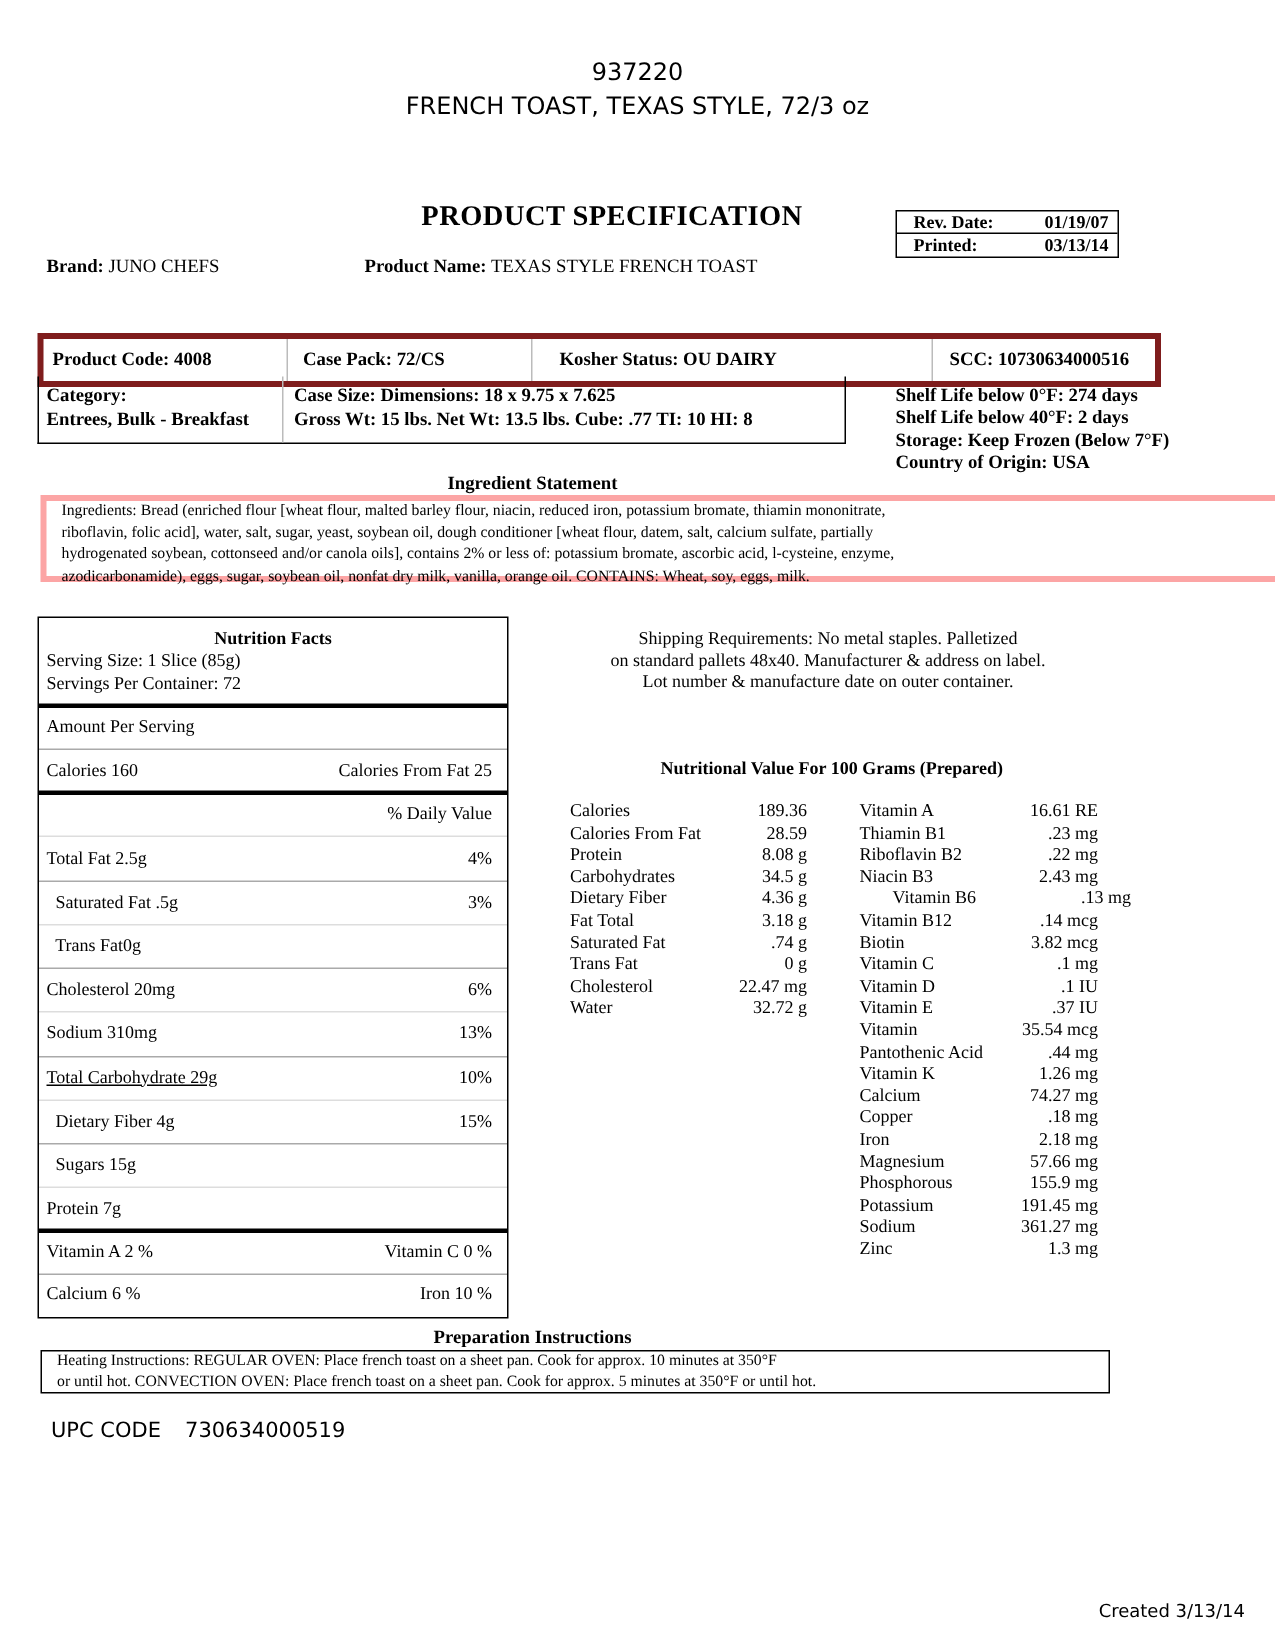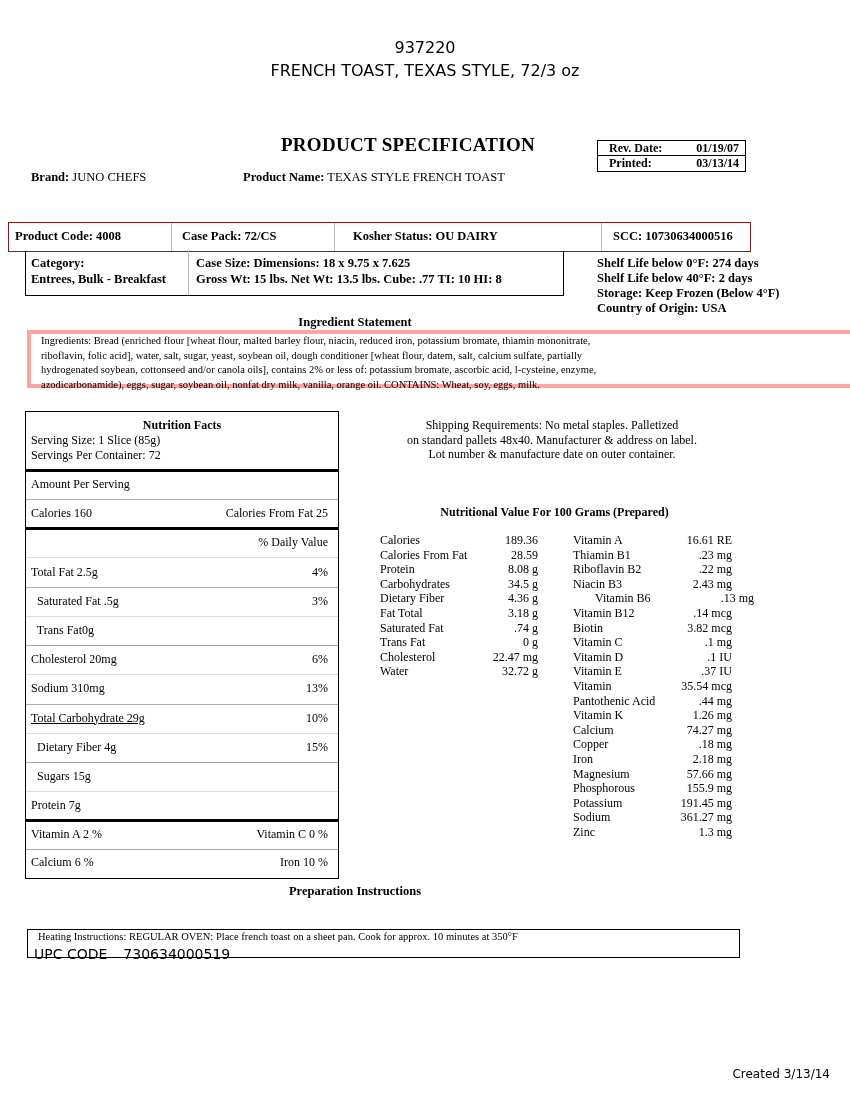--- a/index.html
+++ b/index.html
@@ -14,21 +14,21 @@
     #spec-title { top: 134px; left: 238px; width: 340px; text-align: center; font-size: 19px; font-weight: bold; letter-spacing: 0.3px; }
     #rev-box { top: 140px; left: 597px; width: 147px; height: 30px; border: 1px solid #000; font-size: 12px; font-weight: bold; }
     #rev-box .row { position: absolute; left: 0; width: 147px; height: 14px; line-height: 14px; }
     #rev-box .row .k { position: absolute; left: 11px; }
     #rev-box .row .v { position: absolute; right: 6px; }
     #rev-box .sep { position: absolute; left: 0; top: 14px; width: 147px; border-top: 1px solid #000; }
 
     #brand { top: 170px; left: 31px; font-size: 12.5px; }
     #product-name { top: 170px; left: 243px; font-size: 12.5px; }
 
-    #row1 { top: 222px; left: 8px; width: 741px; height: 28px; border: 1px solid #7f1d1d; }
+    #row1 { top: 222px; left: 25px; width: 741px; height: 28px; border: 4px solid #7f1d1d; }
     #row1 .cell { position: absolute; top: 0; height: 28px; line-height: 26px; font-size: 12.5px; font-weight: bold; }
     #row1 .div { position: absolute; top: 0; height: 28px; border-left: 1px solid #bbb; }
     #row2 { top: 251px; left: 25px; width: 537px; height: 44px; border: 1px solid #000; border-top: none; }
     #row2 .cell { position: absolute; top: 4px; font-size: 12.5px; font-weight: bold; line-height: 16px; }
     #row2 .div { position: absolute; top: 0; height: 44px; border-left: 1px solid #bbb; }
 
     #shelf { top: 256px; left: 597px; font-size: 12.5px; font-weight: bold; line-height: 15px; }
 
     #ing-title { top: 315px; left: 0; width: 710px; text-align: center; font-size: 12.5px; font-weight: bold; }
     #ing-box { top: 330px; left: 27px; width: 834px; height: 58px; border: 4px solid #fca5a5; font-size: 10.5px; line-height: 14.7px; padding: 0 0 0 10px; box-sizing: border-box; }
@@ -43,21 +43,21 @@
 
     #shipping { top: 418px; left: 372px; width: 360px; text-align: center; font-size: 12px; line-height: 14.5px; }
     #nv-title { top: 505px; left: 372px; width: 365px; text-align: center; font-size: 12px; font-weight: bold; }
 
     .nv-col { position: absolute; font-size: 12px; }
     .nv-row { position: absolute; left: 0; height: 14.6px; line-height: 14.6px; white-space: nowrap; }
     .nv-row .k { position: absolute; left: 0; }
     .nv-row .v { position: absolute; right: 0; text-align: right; }
 
     #prep-title { top: 884px; left: 0; width: 710px; text-align: center; font-size: 12.5px; font-weight: bold; }
-    #prep-box { top: 900px; left: 27px; width: 713px; height: 29px; border: 1px solid #000; font-size: 10.5px; line-height: 14px; padding: 0 0 0 10px; box-sizing: border-box; margin-top: 29px; }
+    #prep-box { top: 900px; left: 27px; width: 713px; height: 29px; border: 1px solid #000; font-size: 10.5px; line-height: 14px; padding: 0 0 0 10px; box-sizing: border-box; }
 
     #upc { top: 946px; left: 34px; font-size: 14px; }
     #upc .num { margin-left: 16px; }
     #created { top: 1067px; right: 20px; font-size: 12px; }
   </style>
 </head>
 <body>
 
 <div id="hdr-code" class="abs sans">937220</div>
 <div id="hdr-title" class="abs sans">FRENCH TOAST, TEXAS STYLE, 72/3 oz</div>
@@ -102,21 +102,21 @@
   <span class="div" style="left:162px;"></span>
   <div class="cell" style="left:170px;">
     <div>Case Size: Dimensions:  18 x  9.75 x  7.625</div>
     <div>Gross Wt: 15 lbs.  Net Wt: 13.5 lbs.  Cube: .77  TI: 10  HI: 8</div>
   </div>
 </div>
 
 <div id="shelf" class="abs serif">
   <div>Shelf Life below 0°F:  274 days</div>
   <div>Shelf Life below 40°F:  2 days</div>
-  <div>Storage: Keep Frozen (Below 4°F)</div>
+  <div>Storage: Keep Frozen (Below 7°F)</div>
   <div>Country of Origin: USA</div>
 </div>
 
 <div id="ing-title" class="abs serif">Ingredient Statement</div>
 <div id="ing-box" class="abs serif">
   <div>Ingredients: Bread (enriched flour [wheat flour, malted barley flour, niacin,  reduced iron, potassium bromate, thiamin mononitrate,</div>
   <div>riboflavin, folic  acid], water, salt, sugar, yeast, soybean oil, dough conditioner [wheat  flour, datem, salt, calcium sulfate, partially</div>
   <div>hydrogenated soybean,  cottonseed and/or canola oils], contains 2% or less of: potassium bromate,  ascorbic acid, l-cysteine, enzyme,</div>
   <div>azodicarbonamide), eggs, sugar, soybean  oil, nonfat dry milk, vanilla, orange oil. CONTAINS: Wheat, soy, eggs, milk.</div>
 </div>
@@ -303,19 +303,20 @@
     </div>
     <div class="nv-row" style="top: 292px; width: 100%;">
       <span class="k">Zinc</span>
       <span class="v">1.3 mg</span>
     </div>
   </div>
 
 <div id="prep-title" class="abs serif">Preparation Instructions</div>
 <div id="prep-box" class="abs serif">
   <div>Heating Instructions:  REGULAR OVEN: Place french toast on a sheet pan. Cook for approx. 10 minutes at 350°F</div>
+  <div>or until hot.  CONVECTION OVEN: Place french toast on a sheet pan. Cook for approx. 5 minutes at 350°F or until hot.</div>
 </div>
 
 <div id="upc" class="abs sans">
   <span>UPC CODE</span><span class="num">730634000519</span>
 </div>
 
 <div id="created" class="abs sans">Created 3/13/14</div>
 
 </body></html>

